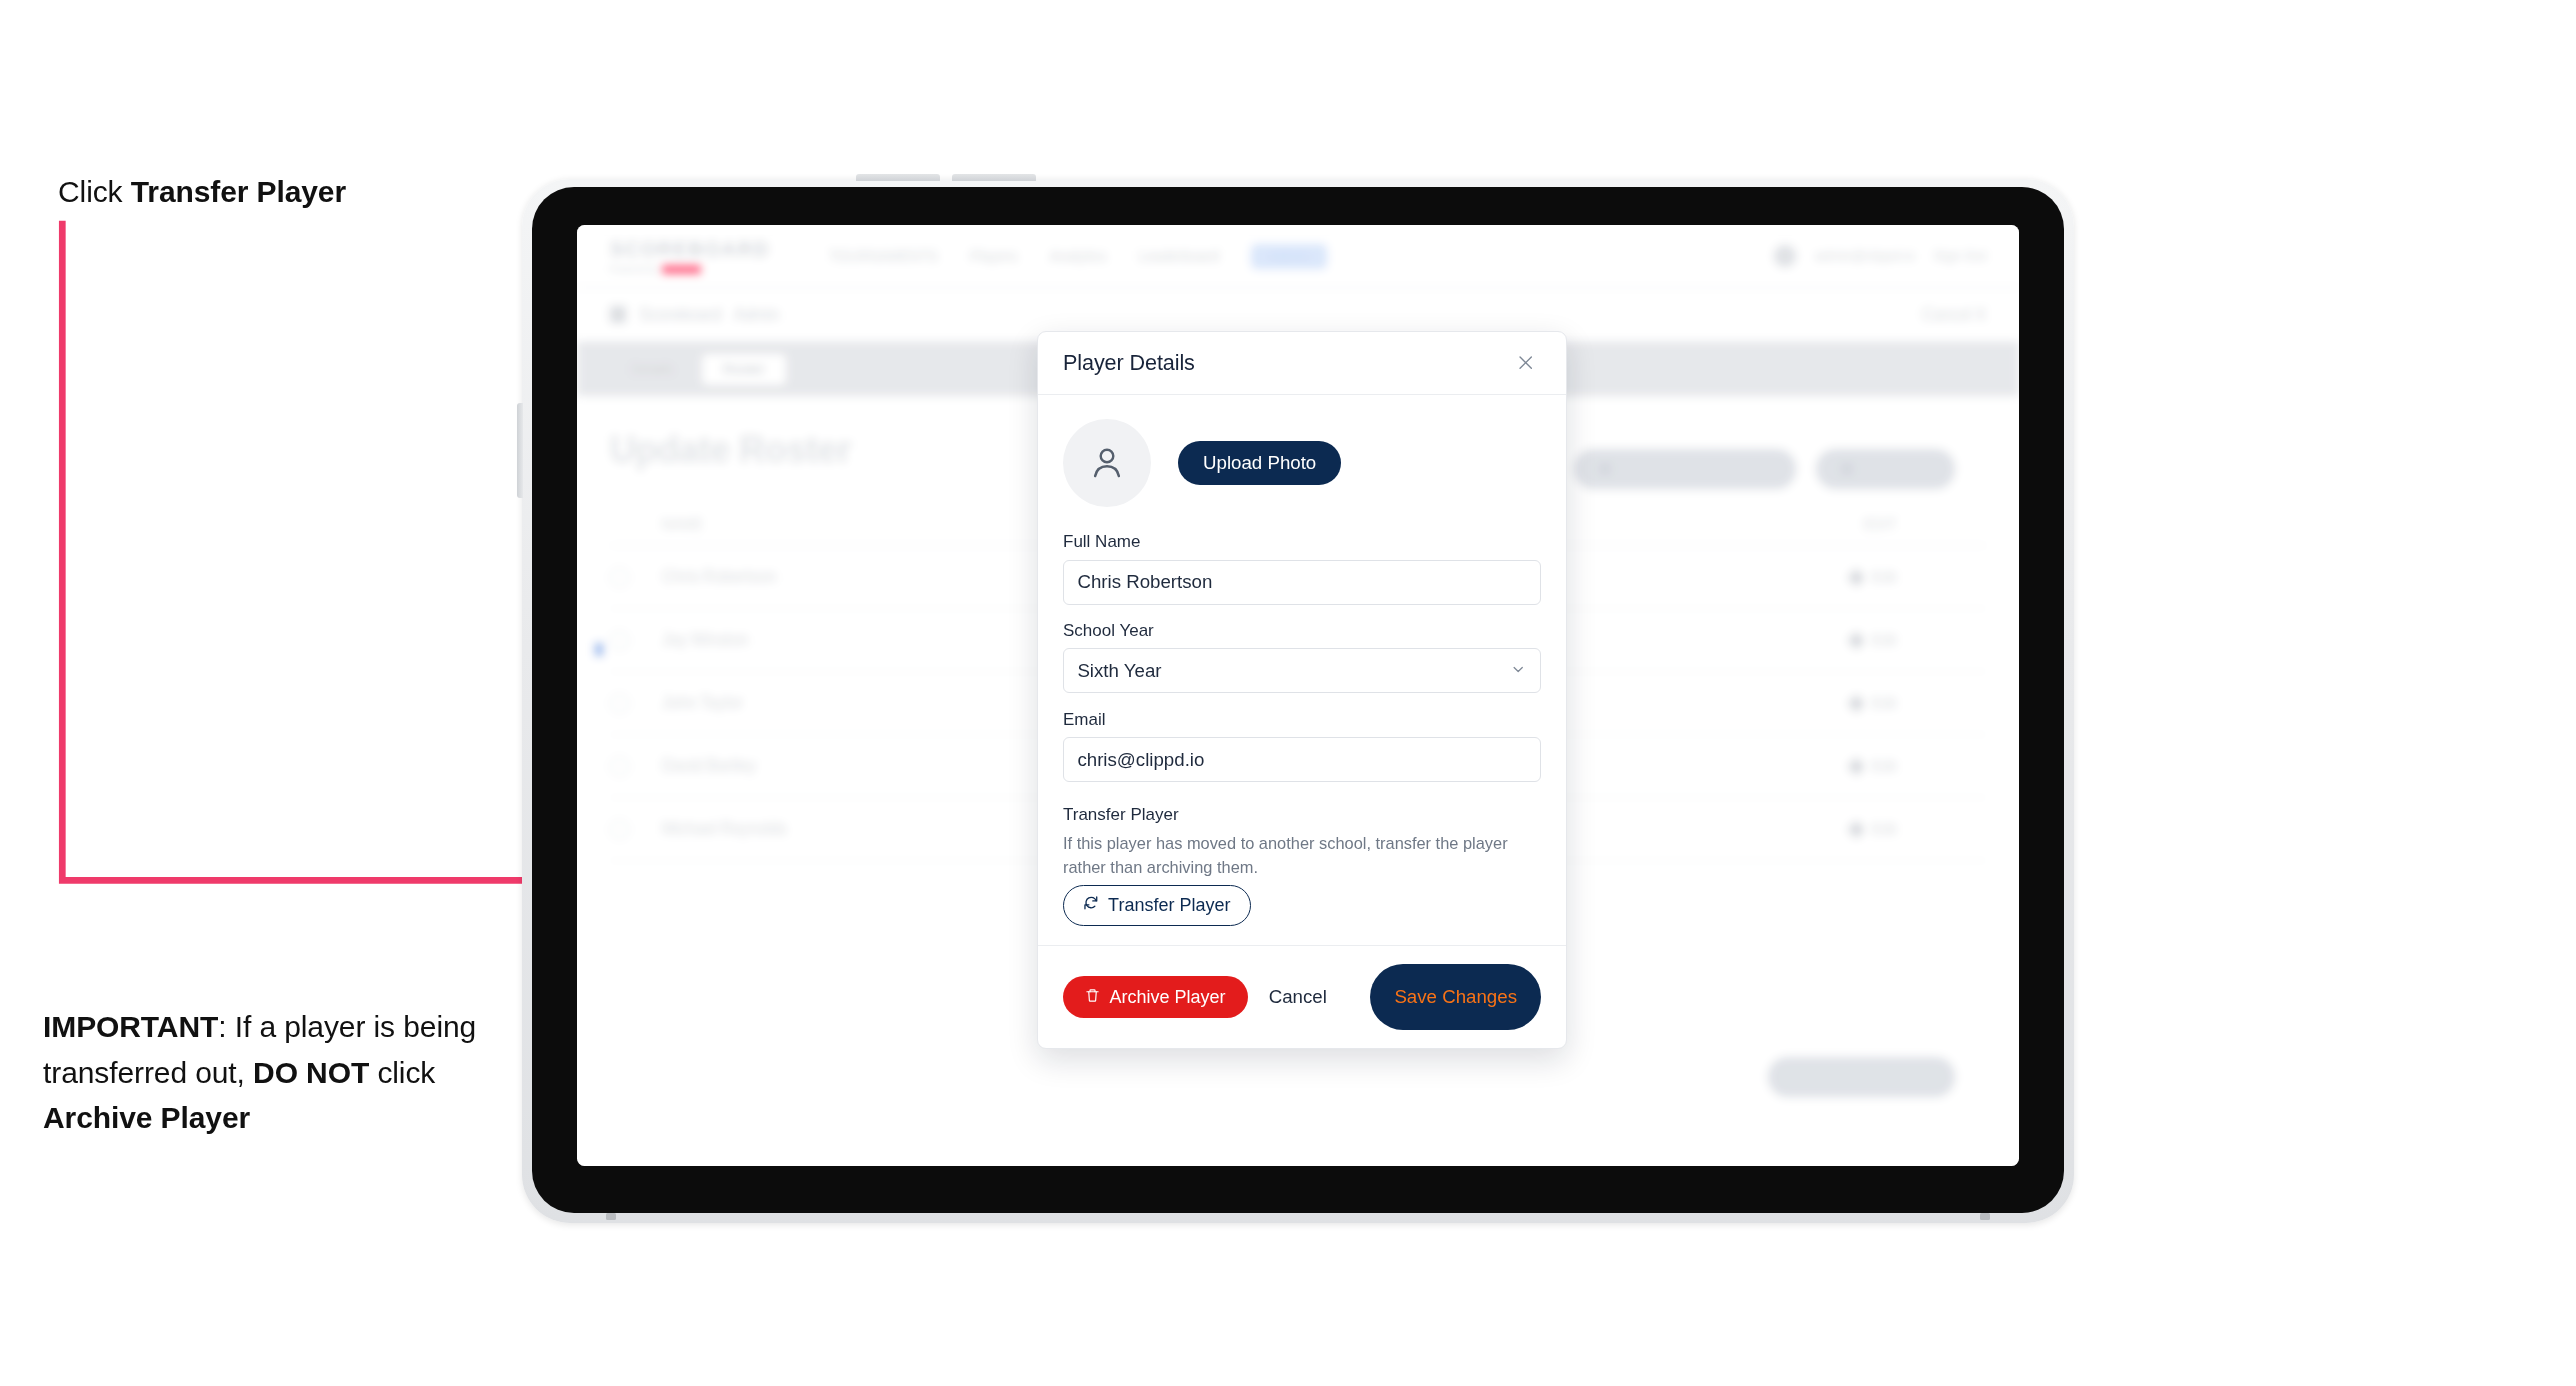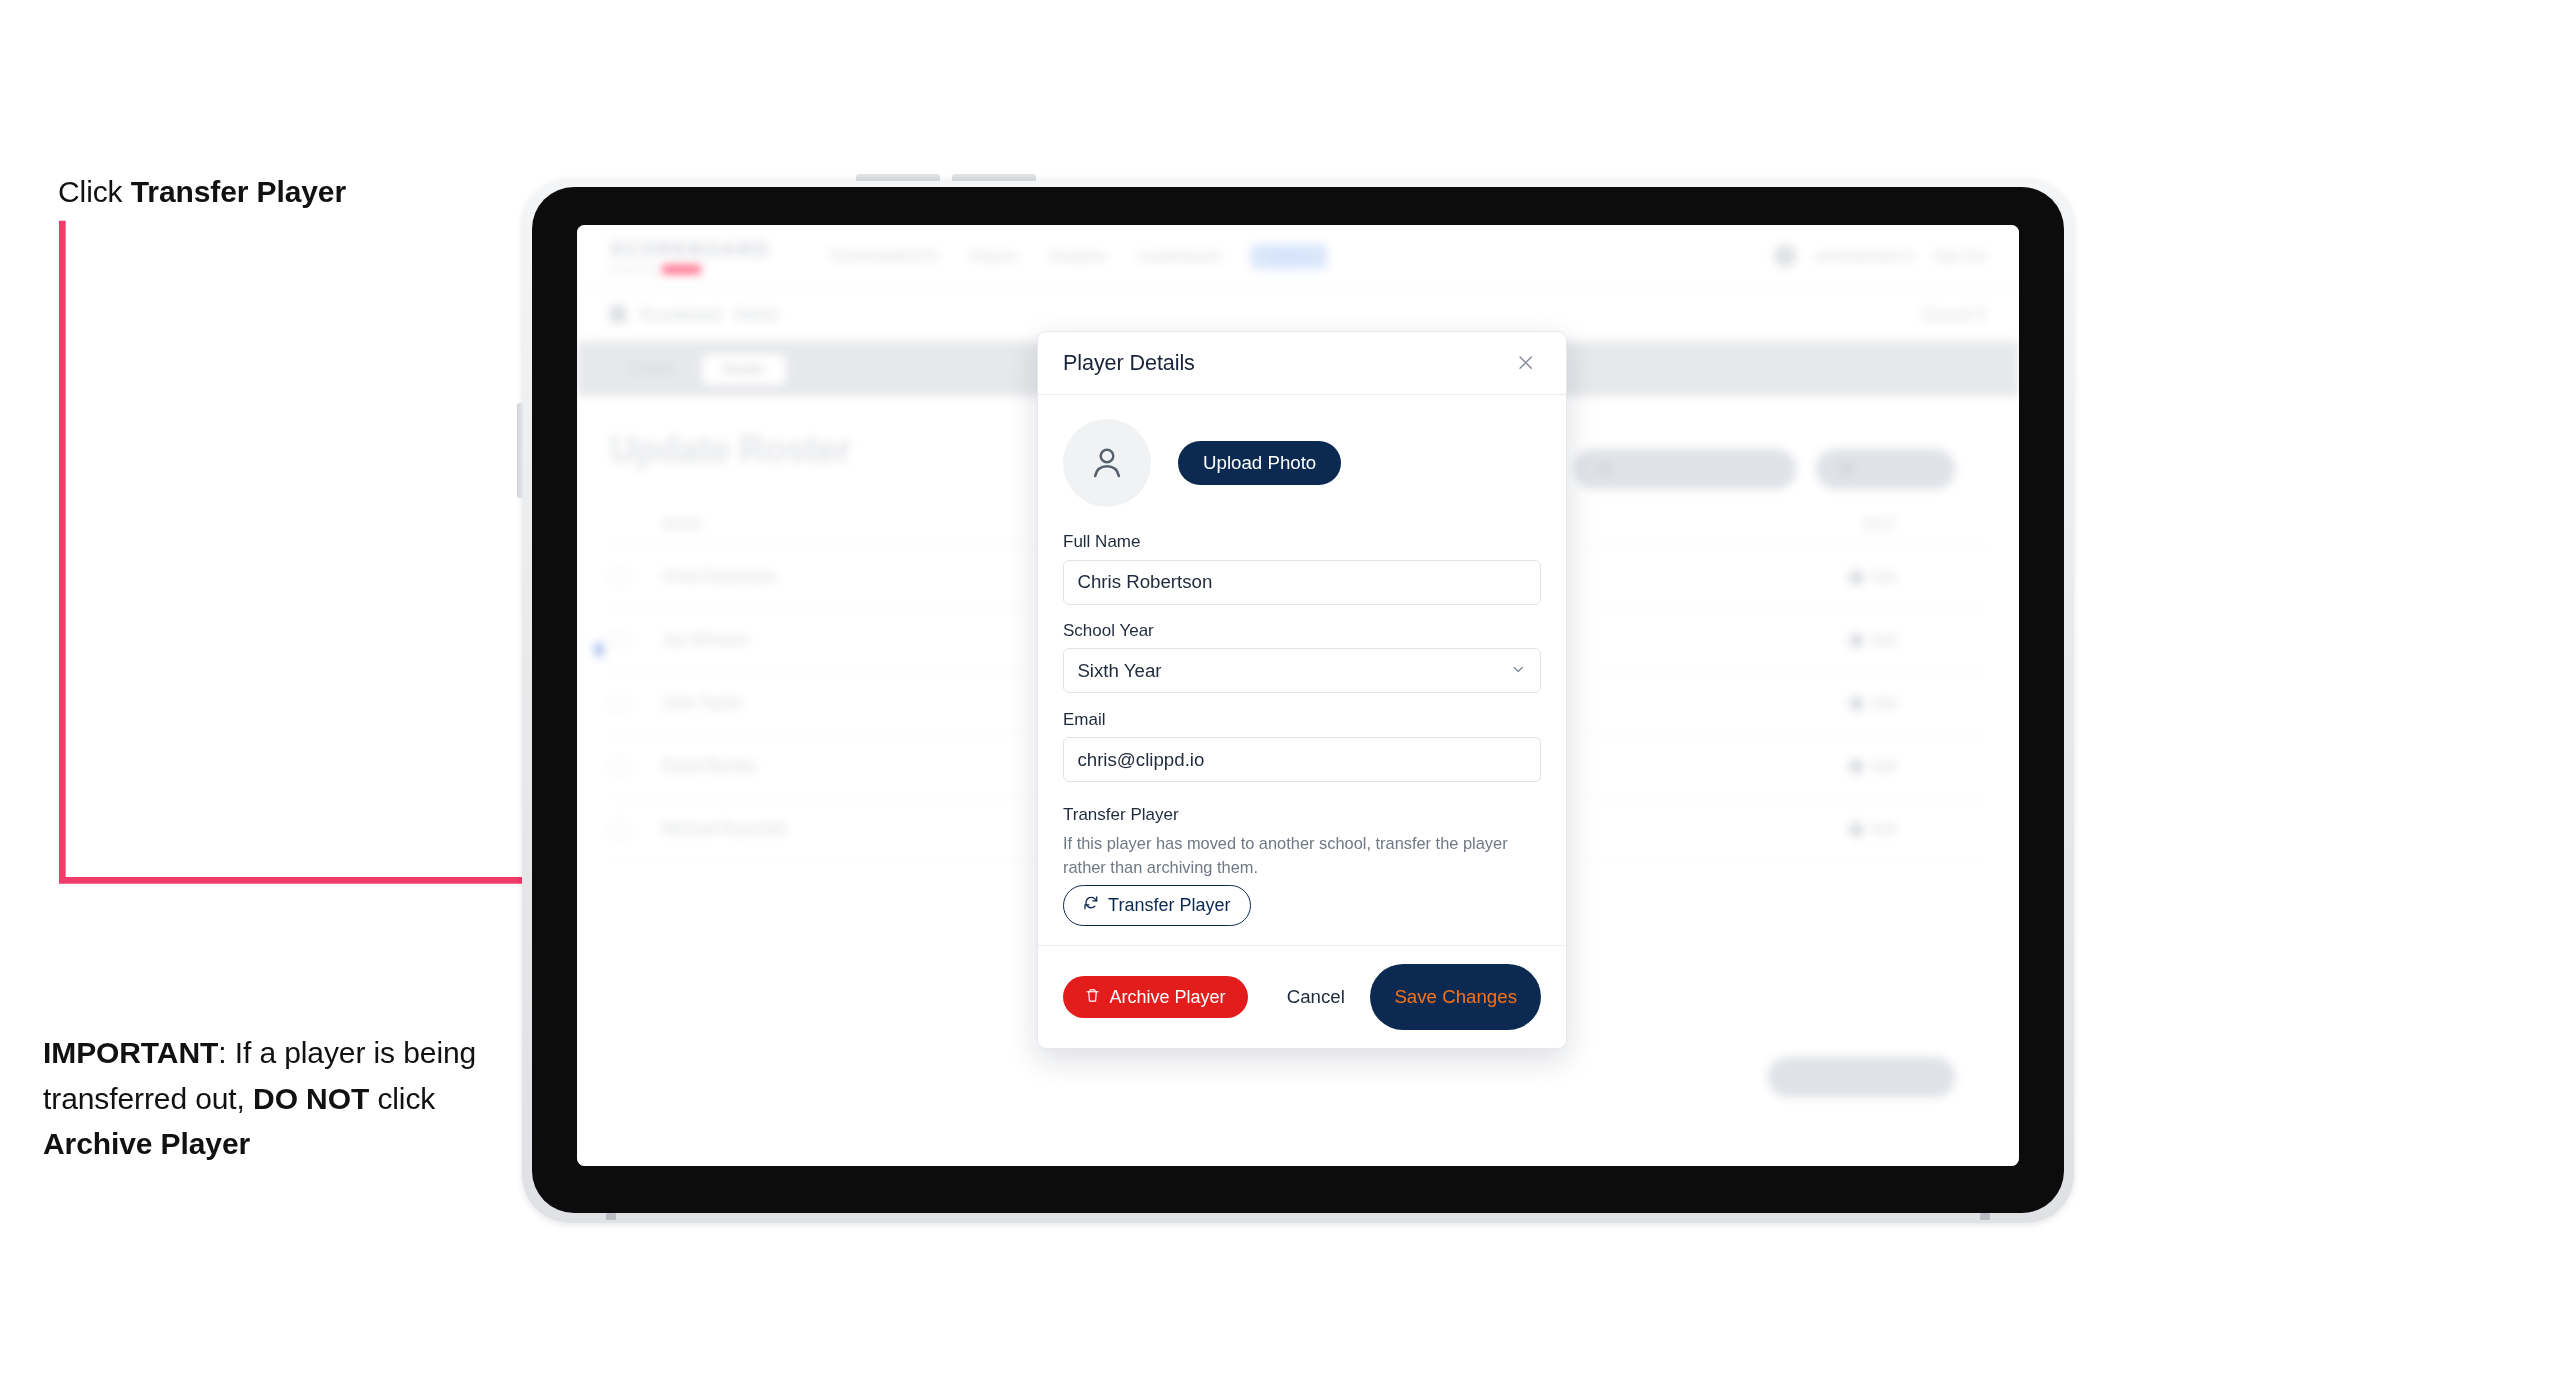--- a/index.html
+++ b/index.html
@@ -27,21 +27,21 @@
     top: 173px;
     font-size: 30px;
     line-height: 1.25;
     color: #111111;
     letter-spacing: -0.1px;
     white-space: nowrap;
   }
   .annot-bottom {
     position: absolute;
     left: 43px;
-    top: 1030px;
+    top: 1004px;
     width: 455px;
     font-size: 30px;
     line-height: 1.52;
     color: #111111;
     letter-spacing: -0.1px;
   }
   .annot-bottom .b, .annot-top .b { font-weight: 700; }
 
   
   .pointer-svg {
@@ -270,21 +270,21 @@
     border-top: 0.7px solid #ebedf0;
     padding: 18px 25px;
     display: flex; align-items: center;
   }
   .btn-archive {
     display: inline-flex; align-items: center; gap: 9px;
     background: #e31c1c; color: #ffffff; border: none;
     border-radius: 745px; padding: 10.4px 22.4px; font-size: 18px;
     font-family: "Liberation Sans", sans-serif; cursor: pointer;
   }
-  .foot-right { margin-left: auto; display: flex; align-items: center; gap: 21px; }
+  .foot-right { margin-left: auto; display: flex; align-items: center; gap: 39px; }
   .btn-cancel {
     background: transparent; border: none; color: #1f2a3d; font-size: 18.7px;
     font-family: "Liberation Sans", sans-serif; cursor: pointer; padding: 7.5px 4.5px;
   }
   .btn-save {
     background: #0c2a51; color: #f97316; border: none;
     border-radius: 745px; padding: 22px 24px; font-size: 18.7px;
     font-family: Liberation Sans, sans-serif; cursor: pointer;
   }
 </style>

